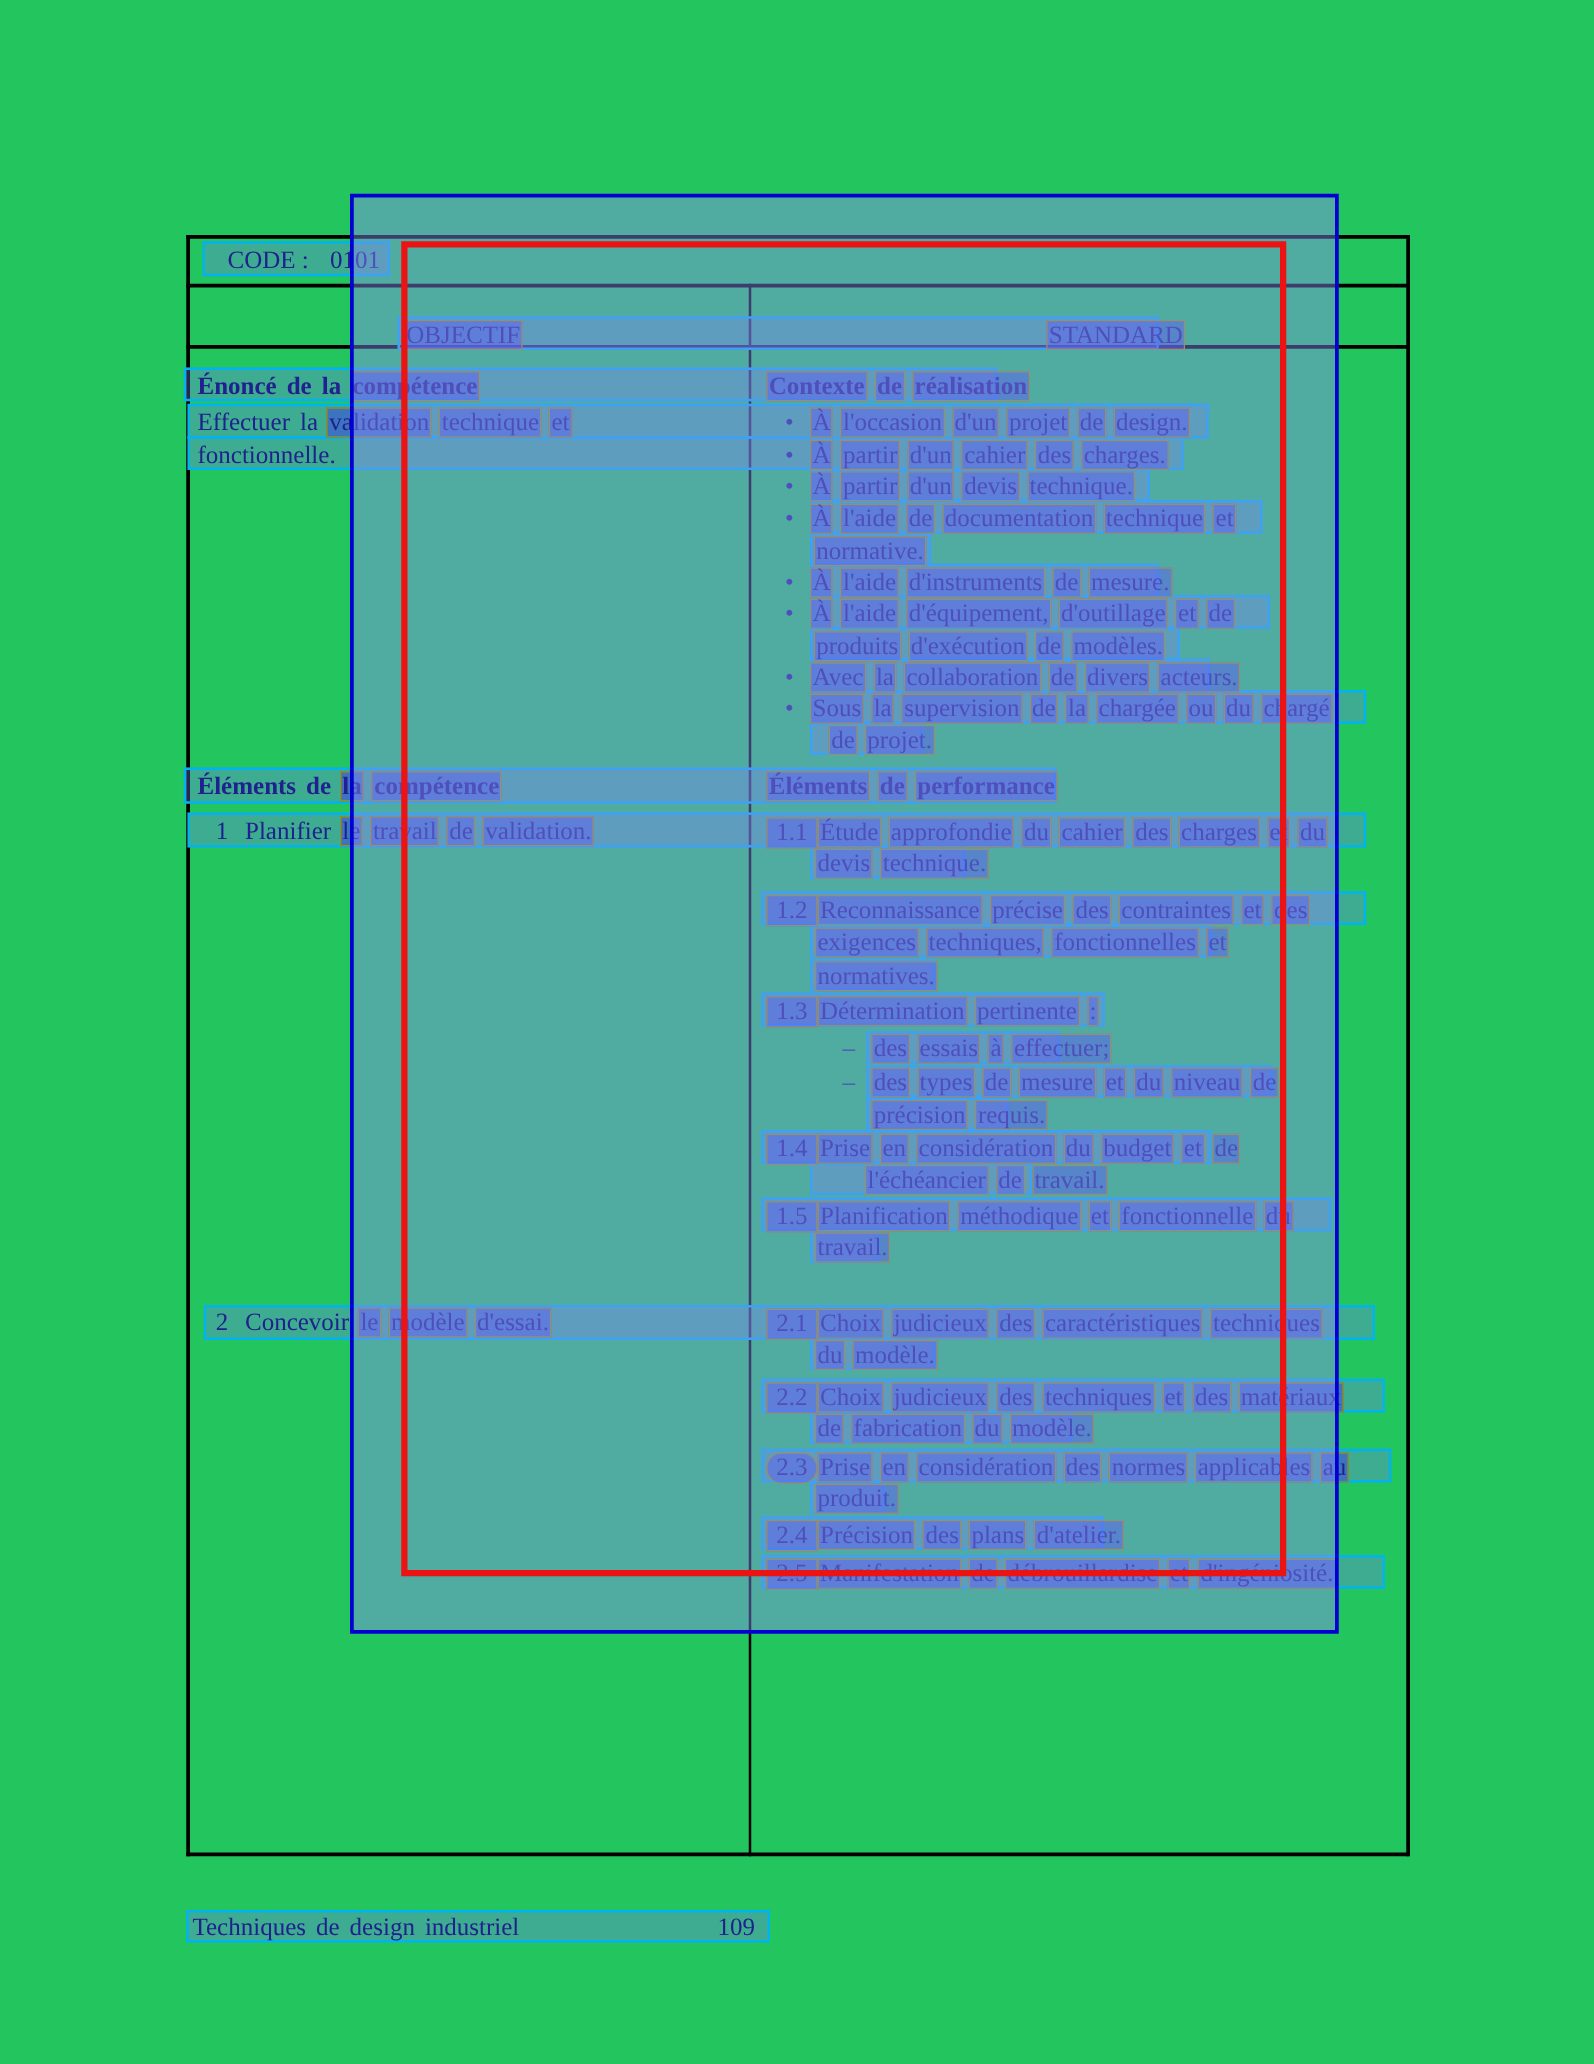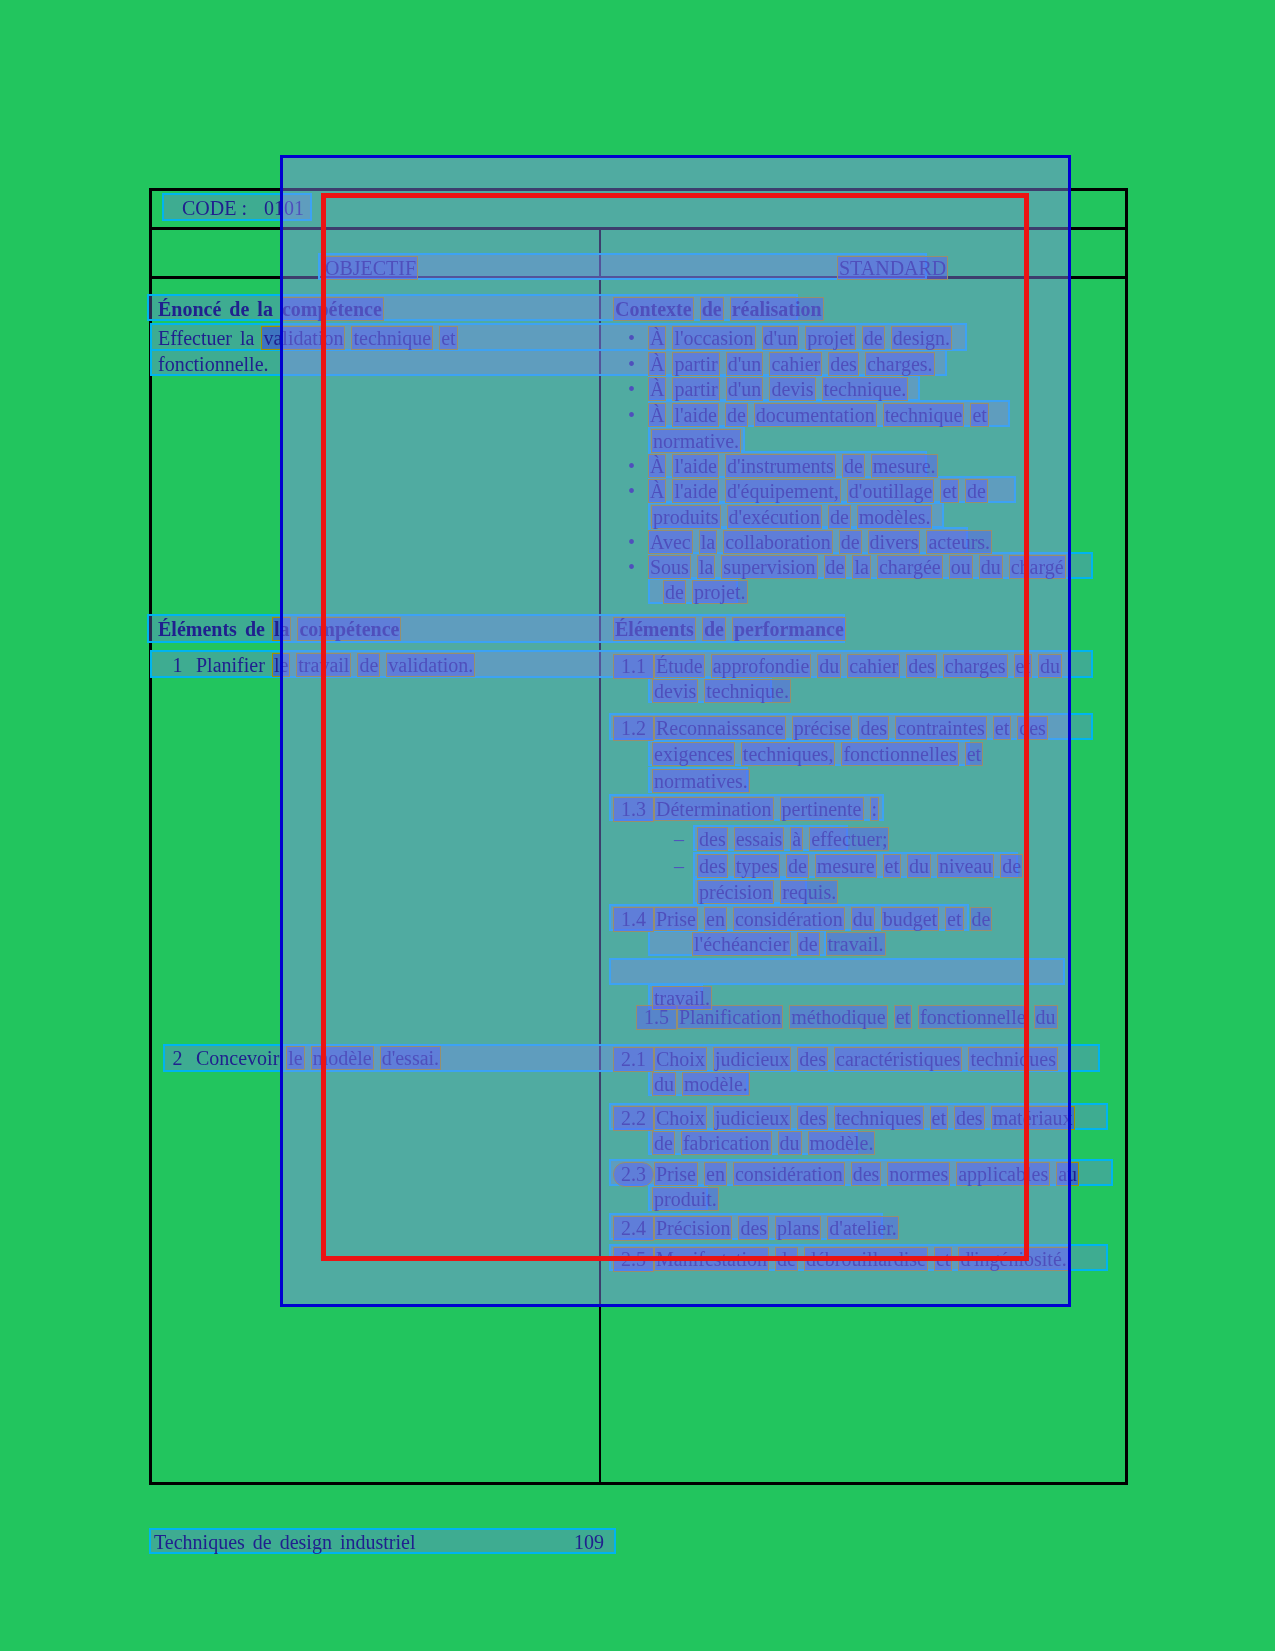--- a/index.html
+++ b/index.html
@@ -103,21 +103,21 @@
       <div class="line" style="left: 652px; top: 680px;"><span class="w wb">devis</span><span class="w wb">technique.</span></div>
       <div class="line" style="left: 613px; top: 716px;"><span class="mk wb" style="width: 39px;">1.2</span><span class="w wb">Reconnaissance</span><span class="w wb">précise</span><span class="w wb">des</span><span class="w wb">contraintes</span><span class="w wb">et</span><span class="w wb">des</span></div>
       <div class="line" style="left: 652px; top: 743px;"><span class="w wb">exigences</span><span class="w wb">techniques,</span><span class="w wb">fonctionnelles</span><span class="w wb">et</span></div>
       <div class="line" style="left: 652px; top: 770px;"><span class="w wb">normatives.</span></div>
       <div class="line" style="left: 613px; top: 797px;"><span class="mk wb" style="width: 39px;">1.3</span><span class="w wb">Détermination</span><span class="w wb">pertinente</span><span class="w wb">:</span></div>
       <div class="line" style="left: 661px; top: 828px;"><span class="mk" style="width: 36px;">–</span><span class="w wb">des</span><span class="w wb">essais</span><span class="w wb">à</span><span class="w wb">effectuer;</span></div>
       <div class="line" style="left: 661px; top: 855px;"><span class="mk" style="width: 36px;">–</span><span class="w wb">des</span><span class="w wb">types</span><span class="w wb">de</span><span class="w wb">mesure</span><span class="w wb">et</span><span class="w wb">du</span><span class="w wb">niveau</span><span class="w wb">de</span></div>
       <div class="line" style="left: 697px; top: 881px;"><span class="w wb">précision</span><span class="w wb">requis.</span></div>
       <div class="line" style="left: 613px; top: 907px;"><span class="mk wb" style="width: 39px;">1.4</span><span class="w wb">Prise</span><span class="w wb">en</span><span class="w wb">considération</span><span class="w wb">du</span><span class="w wb">budget</span><span class="w wb">et</span><span class="w wb">de</span></div>
       <div class="line" style="left: 652px; top: 933px; margin-left: 40px;"><span class="w wb">l'échéancier</span><span class="w wb">de</span><span class="w wb">travail.</span></div>
-      <div class="line" style="left: 636px; top: 961px; margin-top: 44px;"><span class="mk wb" style="width: 39px;">1.5</span><span class="w wb">Planification</span><span class="w wb">méthodique</span><span class="w wb">et</span><span class="w wb">fonctionnelle</span><span class="w wb">du</span></div>
+      <div class="line" style="left: 613px; top: 961px;"><span class="mk wb" style="width: 39px;">1.5</span><span class="w wb">Planification</span><span class="w wb">méthodique</span><span class="w wb">et</span><span class="w wb">fonctionnelle</span><span class="w wb">du</span></div>
       <div class="line" style="left: 652px; top: 987px;"><span class="w wb">travail.</span></div>
       <div class="line" style="left: 160px; top: 1047px;"><span class="mk" style="width: 35px;">2</span><span class="w">Concevoir</span><span class="w wb">le</span><span class="w wb">modèle</span><span class="w wb">d'essai.</span></div>
       <div class="line" style="left: 613px; top: 1047px;"><span class="mk wb" style="width: 39px;">2.1</span><span class="w wb">Choix</span><span class="w wb">judicieux</span><span class="w wb">des</span><span class="w wb">caractéristiques</span><span class="w wb">techniques</span></div>
       <div class="line" style="left: 652px; top: 1073px;"><span class="w wb">du</span><span class="w wb">modèle.</span></div>
       <div class="line" style="left: 613px; top: 1106px;"><span class="mk wb" style="width: 39px;">2.2</span><span class="w wb">Choix</span><span class="w wb">judicieux</span><span class="w wb">des</span><span class="w wb">techniques</span><span class="w wb">et</span><span class="w wb">des</span><span class="w wb">matériaux</span></div>
       <div class="line" style="left: 652px; top: 1132px;"><span class="w wb">de</span><span class="w wb">fabrication</span><span class="w wb">du</span><span class="w wb">modèle.</span></div>
       <div class="line" style="left: 613px; top: 1162px;"><span class="mk wb" style="width: 39px; border-radius: 12px;">2.3</span><span class="w wb">Prise</span><span class="w wb">en</span><span class="w wb">considération</span><span class="w wb">des</span><span class="w wb">normes</span><span class="w wb">applicables</span><span class="w wb">au</span></div>
       <div class="line" style="left: 652px; top: 1188px;"><span class="w wb">produit.</span></div>
       <div class="line" style="left: 613px; top: 1216px;"><span class="mk wb" style="width: 39px;">2.4</span><span class="w wb">Précision</span><span class="w wb">des</span><span class="w wb">plans</span><span class="w wb">d'atelier.</span></div>
       <div class="line" style="left: 613px; top: 1247px;"><span class="mk wb" style="width: 39px;">2.5</span><span class="w wb">Manifestation</span><span class="w wb">de</span><span class="w wb">débrouillardise</span><span class="w wb">et</span><span class="w wb">d'ingéniosité.</span></div>

